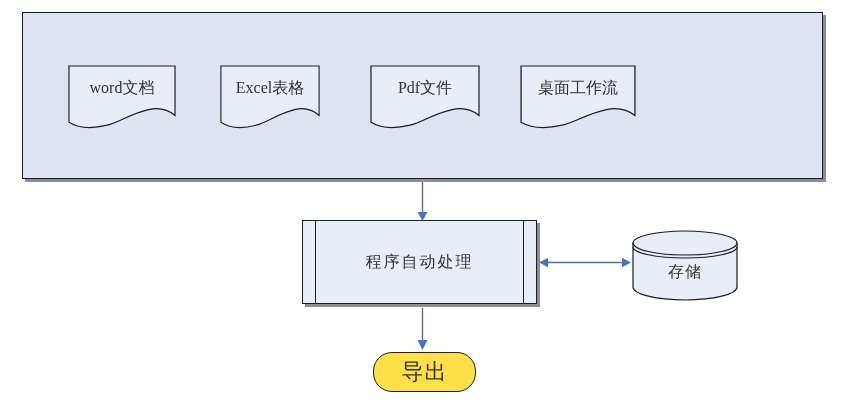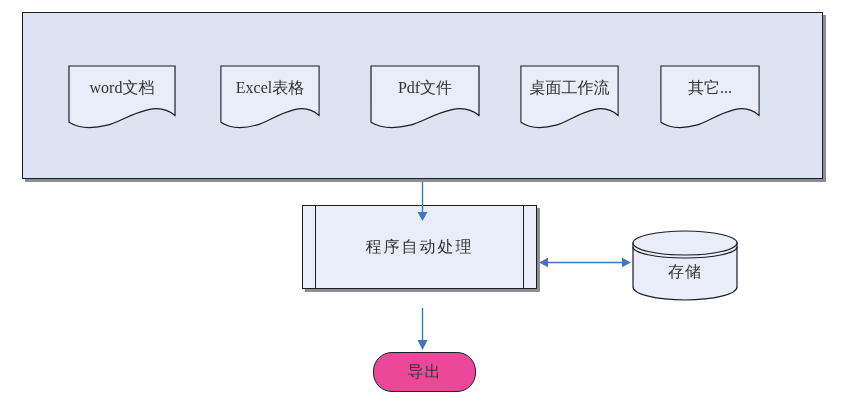--- a/index.html
+++ b/index.html
@@ -18,46 +18,46 @@
   .doc{position:absolute;top:52px;height:66px;}
   .doc svg{position:absolute;left:0;top:0;width:100%;height:100%;display:block;}
   .doc .lbl{
     position:absolute;left:0;right:0;top:0;height:46px;
     display:flex;align-items:center;justify-content:center;
     font-size:16px;white-space:nowrap;
   }
   .doc1{left:45px;width:108px;}
   .doc2{left:197px;width:100px;}
   .doc3{left:347px;width:110px;}
-  .doc4{left:497px;width:99px;}
+  .doc4{left:497px;width:116px;}
   .doc5{left:637px;width:100px;}
   
   .process{
-    position:absolute;left:302px;top:205px;width:233px;height:82px;
+    position:absolute;left:302px;top:220px;width:233px;height:82px;
     background:#e9edf7;border:1px solid #1c1c24;
     box-shadow:3px 3px 0 #8e8e8e;
     display:flex;align-items:center;justify-content:center;
     font-size:16px;letter-spacing:2px;
   }
   .process .bar{position:absolute;top:0;bottom:0;width:1px;background:#1c1c24;}
   .bar-left{left:12px;}
   .bar-right{right:12px;}
   
   .cylinder{position:absolute;left:632px;top:230px;width:106px;height:71px;}
   .cylinder svg{position:absolute;left:0;top:0;width:100%;height:100%;display:block;}
   .cylinder .lbl{
     position:absolute;left:0;right:0;top:32px;text-align:center;
     font-size:16px;letter-spacing:1px;
   }
   
   .terminator{
     position:absolute;left:373px;top:352px;width:101px;height:38px;
-    background:#ec4899;border:1px solid #1c1c24;border-radius:19px;
+    background:#fde047;border:1px solid #1c1c24;border-radius:19px;
     display:flex;align-items:center;justify-content:center;
-    font-size:16px;letter-spacing:1px;
+    font-size:22px;letter-spacing:1px;
   }
   
   .connectors{position:absolute;left:0;top:0;width:845px;height:410px;pointer-events:none;}
 </style>
 </head>
 <body>
 
 <div class="canvas">
 
   <div class="sources-group">
@@ -83,26 +83,20 @@
       <span class="lbl">Excel表格</span>
     </div>
 
     <div class="doc doc4">
       <svg viewBox="0 0 110 68" preserveAspectRatio="none">
         <path d="M1,1 H109 V52 C103,47 95,43 82,46 C64,50 52,59 40,62 C28,65 12,66 1,59 Z" fill="#e9edf7" stroke="#1c1c24" stroke-width="1.2"></path>
       </svg>
       <span class="lbl">桌面工作流</span>
     </div>
 
-    <div class="doc doc5">
-      <svg viewBox="0 0 110 68" preserveAspectRatio="none">
-        <path d="M1,1 H109 V52 C103,47 95,43 82,46 C64,50 52,59 40,62 C28,65 12,66 1,59 Z" fill="#e9edf7" stroke="#1c1c24" stroke-width="1.2"></path>
-      </svg>
-      <span class="lbl">其它...</span>
-    </div>
 
   </div>
 
   <div class="process">
     <div class="bar bar-left"></div>
     <div class="bar bar-right"></div>
     <span>程序自动处理</span>
   </div>
 
   <div class="cylinder">

